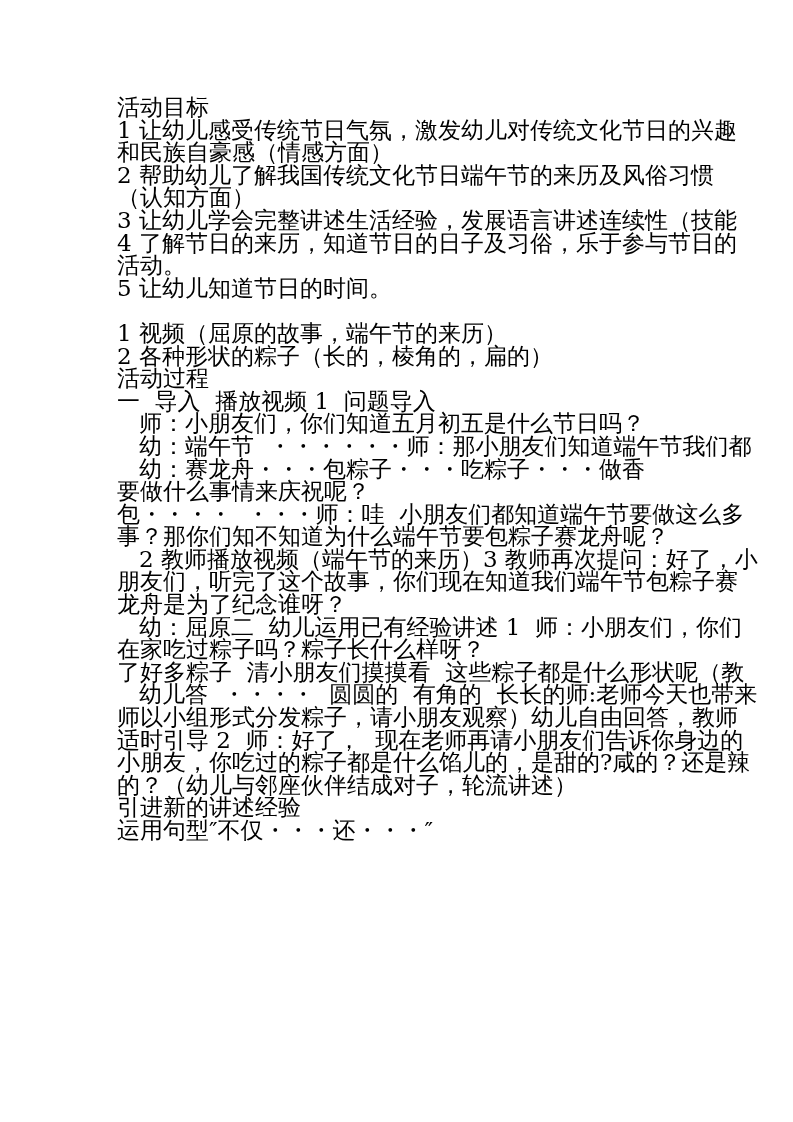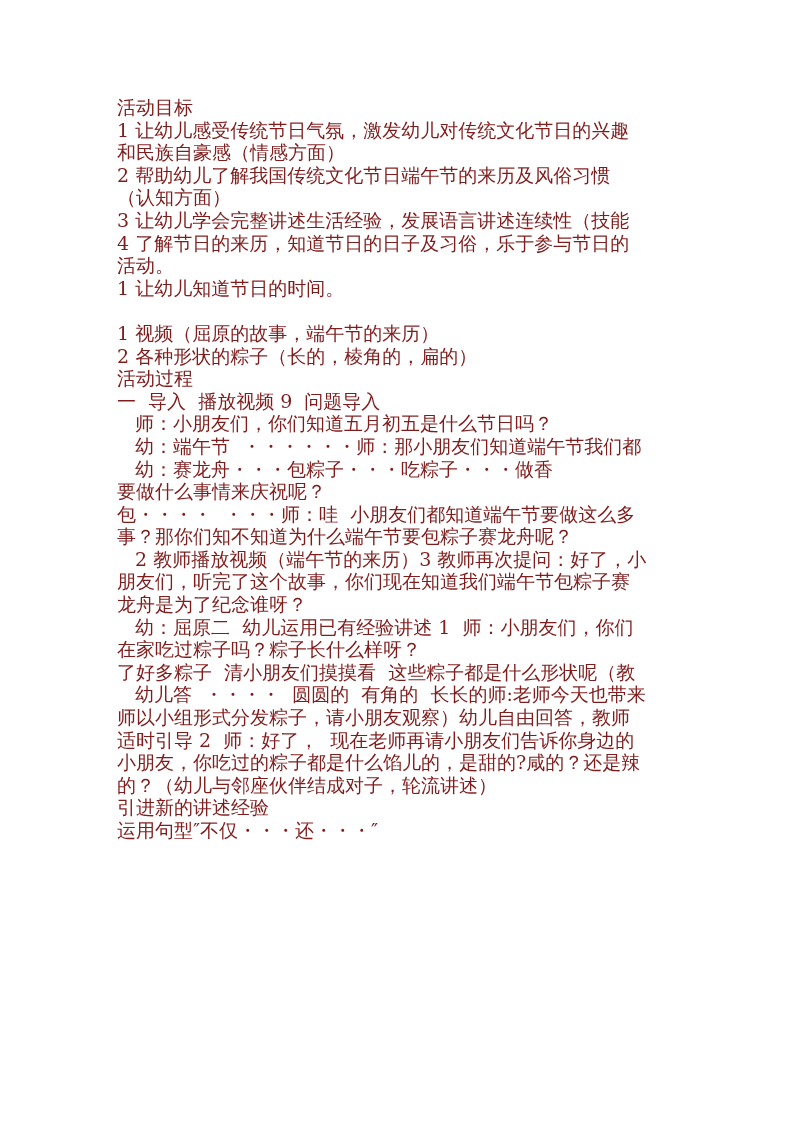--- a/index.html
+++ b/index.html
@@ -3,49 +3,49 @@
 <meta charset="utf-8">
 <style>
   html, body { margin: 0; padding: 0; background: #ffffff; }
   body { width: 793px; height: 1122px; overflow: hidden; position: relative; }
   .page {
     position: absolute;
     left: 117px;
     top: 96px;
     width: 560px;
     font-family: "DejaVu Serif", "Liberation Serif", serif;
-    font-size: 19px;
+    font-size: 23px;
     line-height: 22.6px;
-    color: #7f1d1d;
+    color: #000000;
   }
   .line { white-space: pre; height: 22.6px; }
   .blank { height: 22.6px; }
 </style>
 </head>
 <body>
 
 <div class="page">
 
   <div class="line">活动目标</div>
   <div class="line">1 让幼儿感受传统节日气氛，激发幼儿对传统文化节日的兴趣</div>
   <div class="line">和民族自豪感（情感方面）</div>
   <div class="line">2 帮助幼儿了解我国传统文化节日端午节的来历及风俗习惯</div>
   <div class="line">（认知方面）</div>
   <div class="line">3 让幼儿学会完整讲述生活经验，发展语言讲述连续性（技能</div>
   <div class="line">4 了解节日的来历，知道节日的日子及习俗，乐于参与节日的</div>
   <div class="line">活动。</div>
-  <div class="line">1 让幼儿知道节日的时间。</div>
+  <div class="line">5 让幼儿知道节日的时间。</div>
 
   <div class="blank"></div>
 
   <div class="line">1 视频（屈原的故事，端午节的来历）</div>
   <div class="line">2 各种形状的粽子（长的，棱角的，扁的）</div>
 
   <div class="line">活动过程</div>
-  <div class="line">一  导入  播放视频 9  问题导入</div>
+  <div class="line">一  导入  播放视频 1  问题导入</div>
   <div class="line">   师：小朋友们，你们知道五月初五是什么节日吗？</div>
   <div class="line">   幼：端午节  ・・・・・・师：那小朋友们知道端午节我们都</div>
   <div class="line">   幼：赛龙舟・・・包粽子・・・吃粽子・・・做香</div>
   <div class="line">要做什么事情来庆祝呢？</div>
   <div class="line">包・・・・  ・・・师：哇  小朋友们都知道端午节要做这么多</div>
   <div class="line">事？那你们知不知道为什么端午节要包粽子赛龙舟呢？</div>
   <div class="line">   2 教师播放视频（端午节的来历）3 教师再次提问：好了，小</div>
   <div class="line">朋友们，听完了这个故事，你们现在知道我们端午节包粽子赛</div>
   <div class="line">龙舟是为了纪念谁呀？</div>
   <div class="line">   幼：屈原二  幼儿运用已有经验讲述 1  师：小朋友们，你们</div>

